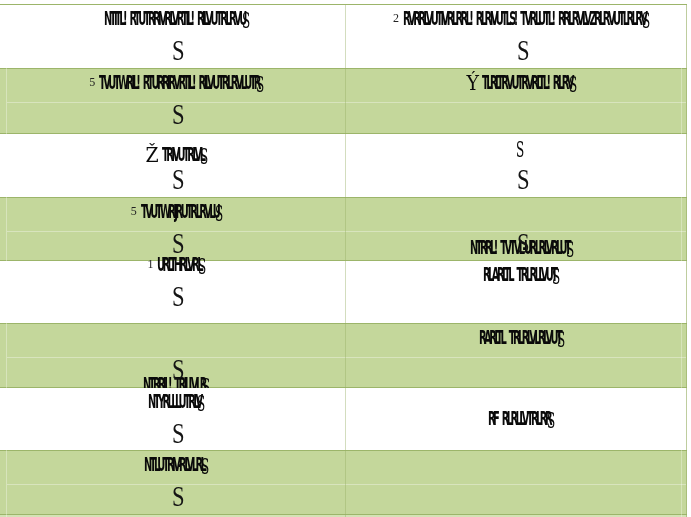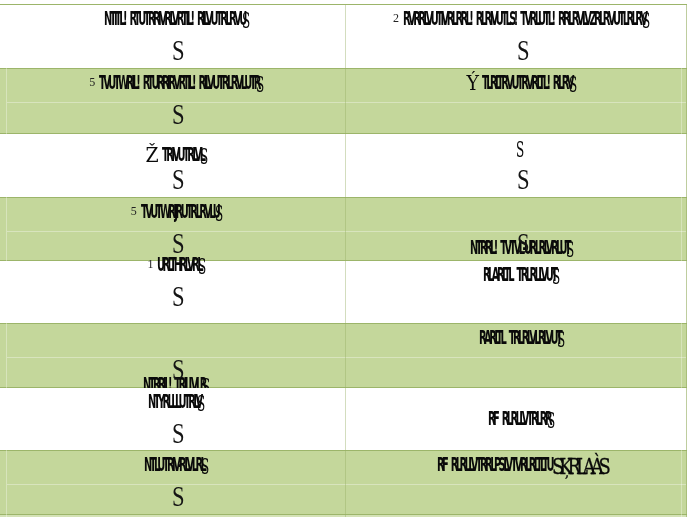--- a/index.html
+++ b/index.html
@@ -132,16 +132,13 @@
       <div class="lbl" style="top: 6px;"><span class="sqwrap" style="width: 52.52px;"><span class="sq">NTYRLLLUTRLV</span></span><span class="tailwrap" style="width: 7.54px; margin-left: -3px;"><span class="tail">S</span></span></div>
       <div class="val" style="top: 35px;"><span class="svwrap" style="width: 12.48px;"><span class="sv">S</span></span></div>
     </div>
     <div class="cell" style="left: 351px; top: 388px; width: 341px; height: 63px; margin-top: 17px;">
       <div class="lbl" style="top: 6px;"><span class="sqwrap" style="width: 61.88px;"><span class="sq">RF<span class="sp"> </span>RLRLLVTRLRR</span></span><span class="tailwrap" style="width: 7.54px; margin-left: -3px;"><span class="tail">S</span></span></div>
     </div>
     <div class="cell" style="left: 8px; top: 451px; width: 337px; height: 63px;">
       <div class="lbl" style="top: 6px;"><span class="sqwrap" style="width: 60.32px;"><span class="sq">NTLUTRIV-RLVLRL</span></span><span class="tailwrap" style="width: 7.54px; margin-left: -3px;"><span class="tail">S</span></span></div>
       <div class="val" style="top: 35px;"><span class="svwrap" style="width: 12.48px;"><span class="sv">S</span></span></div>
     </div>
-    <div class="cell" style="left: 351px; top: 451px; width: 341px; height: 63px;">
-      <div class="lbl" style="top: 6px;"><span class="sqwrap" style="width: 114.92px;"><span class="sq">RF<span class="sp"> </span>RLRLLVTRRLPSLVTVRLRLTLTU</span></span><span class="tailwrap" style="width: 53.82px;"><span class="tail multi">SĶRLAÀS</span></span></div>
-    </div>
   </div>
 
 </body></html>

